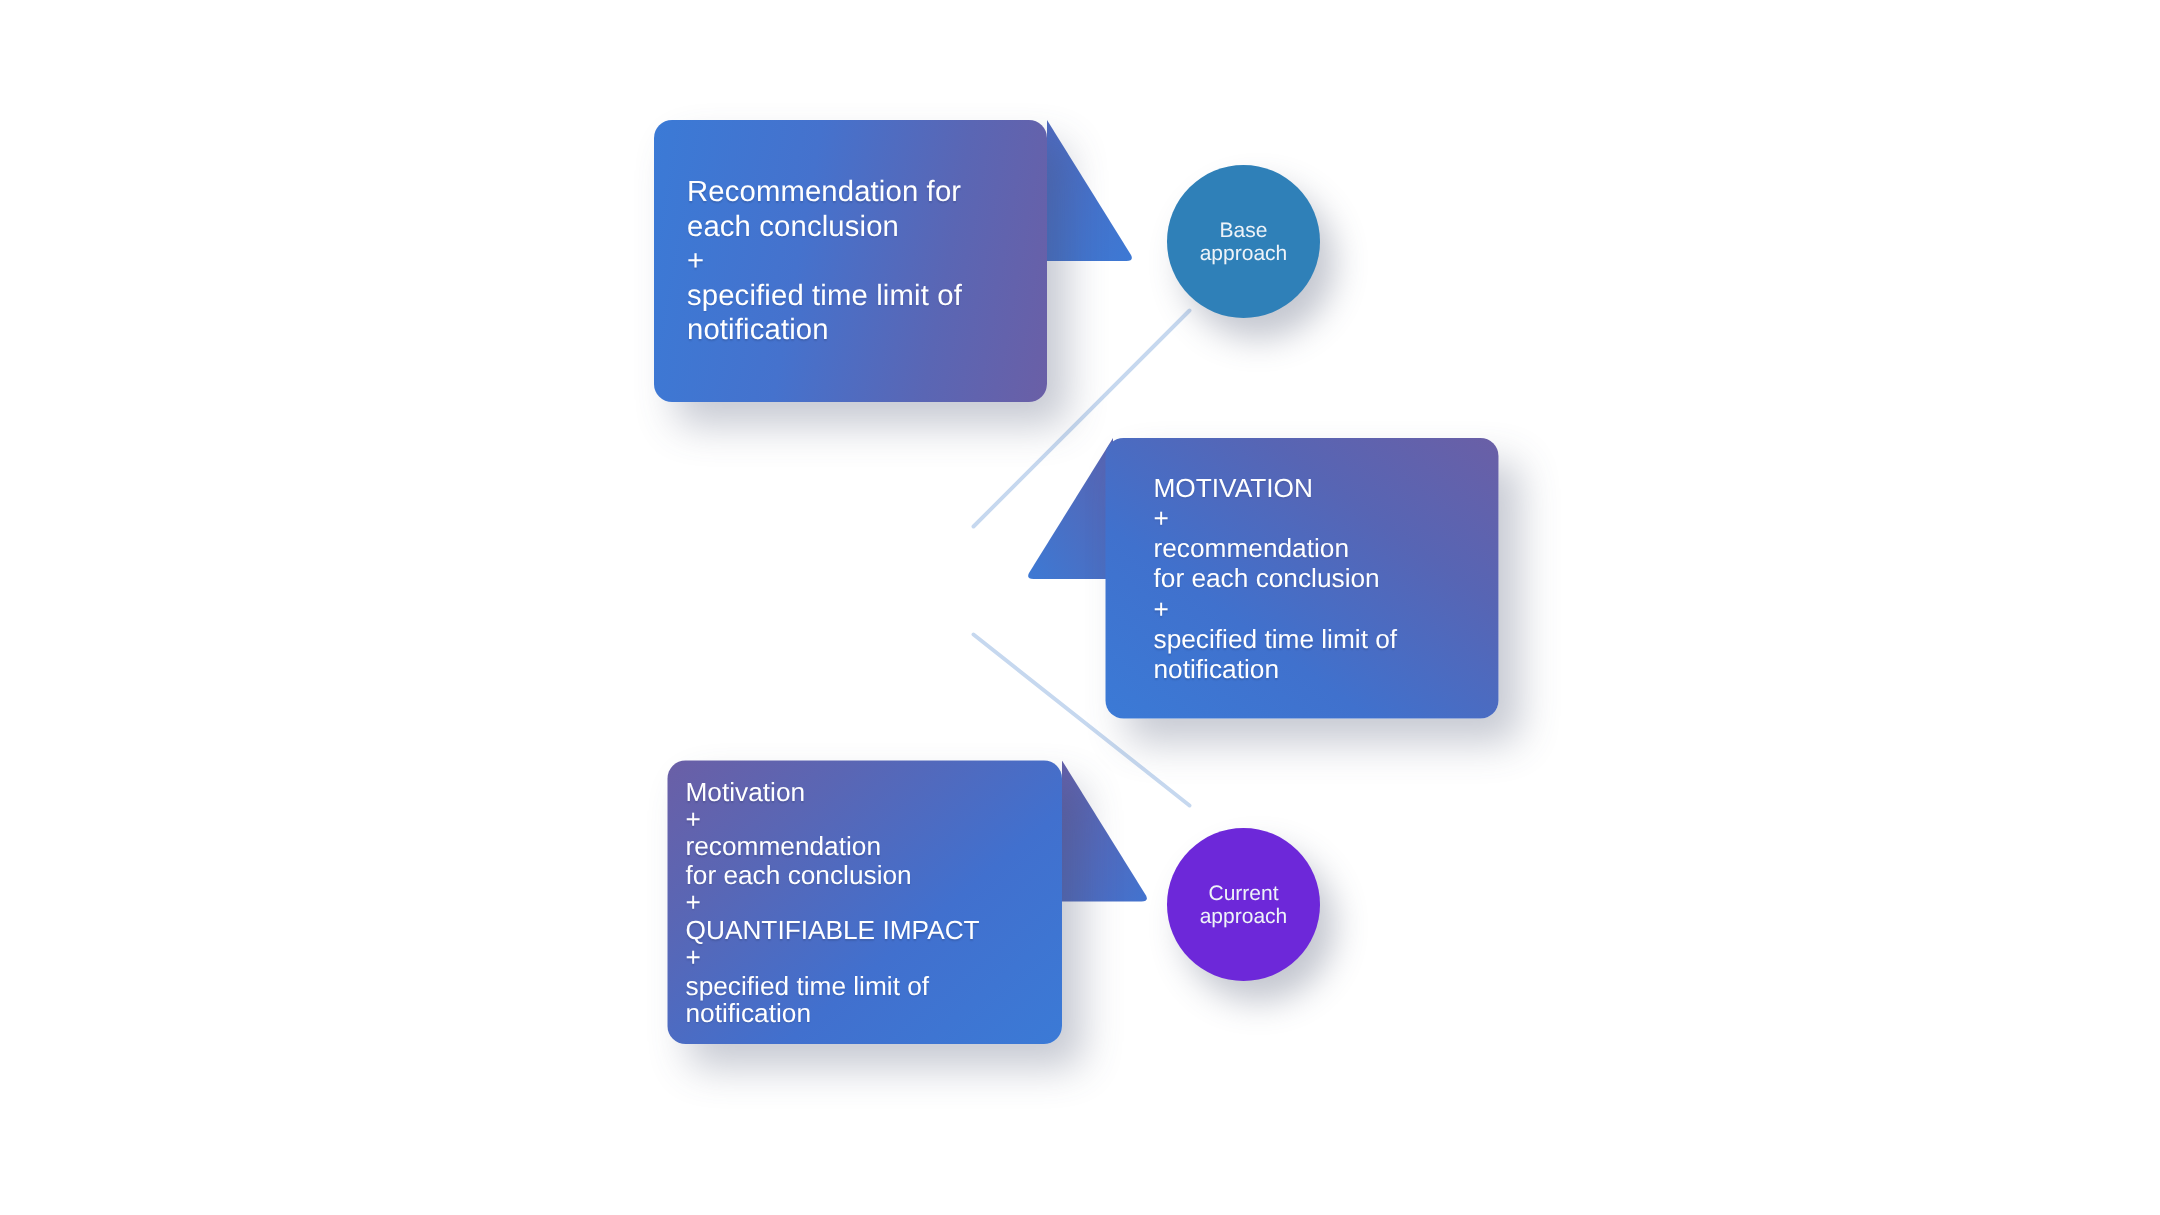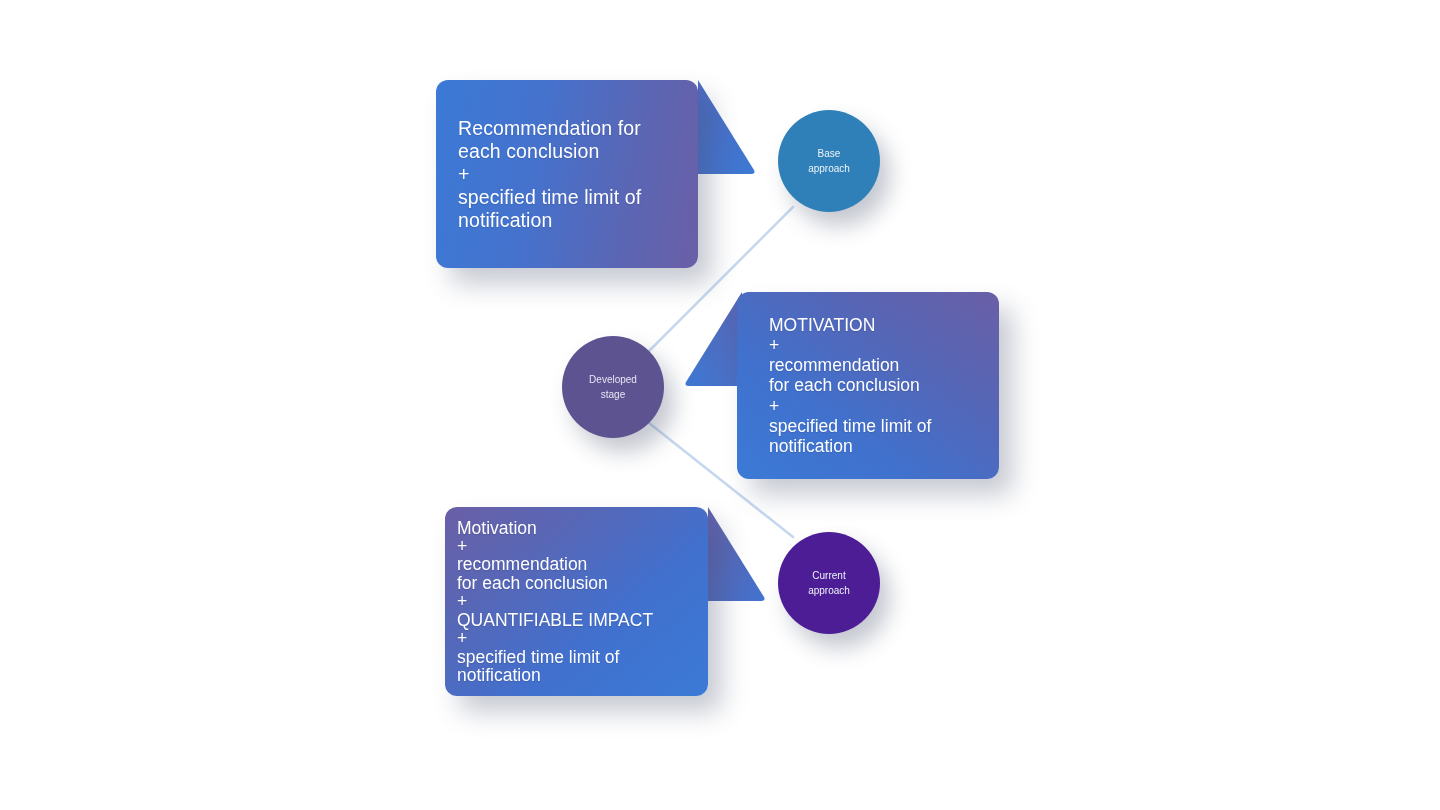--- a/index.html
+++ b/index.html
@@ -105,31 +105,31 @@
     box-sizing: border-box;
     width: 102px;
     height: 102px;
     border-radius: 50%;
     z-index: 4;
     display: flex;
     align-items: center;
     justify-content: center;
     text-align: center;
     color: #eef3f8;
-    font-size: 10px;
+    font-size: 14px;
     line-height: 15px;
     box-shadow: 10px 14px 22px rgba(70,80,110,0.32);
   }
   .node-label {
     white-space: pre-line;
     display: block;
   }
 
   #circle-base     { left: 778px; top: 110px; background: #2f80b8; }
-  #circle-current  { left: 778px; top: 532px; background: #4c1d95; }
+  #circle-current  { left: 778px; top: 552px; background: #6d28d9; }
   #circle-developed{ left: 562px; top: 336px; background: #5d5391; color: #e8e6f2; }
 </style>
 </head>
 <body>
 
 <div id="canvas">
 
   <svg id="connectors" viewBox="0 0 1440 810" width="1440" height="810">
     <line x1="649" y1="351" x2="793" y2="207" stroke="#c6d8ef" stroke-width="2.6" stroke-linecap="round"></line>
     <line x1="649" y1="423" x2="793" y2="537" stroke="#c6d8ef" stroke-width="2.6" stroke-linecap="round"></line>
@@ -199,23 +199,19 @@
  +
 specified time limit of
 notification</p>
   </div>
 
   <div class="node-circle" id="circle-base">
     <span class="node-label">Base
 approach</span>
   </div>
 
-  <div class="node-circle" id="circle-developed">
-    <span class="node-label">Developed
-stage</span>
-  </div>
 
   <div class="node-circle" id="circle-current">
     <span class="node-label">Current
 approach</span>
   </div>
 
 </div>
 
 </body></html>

